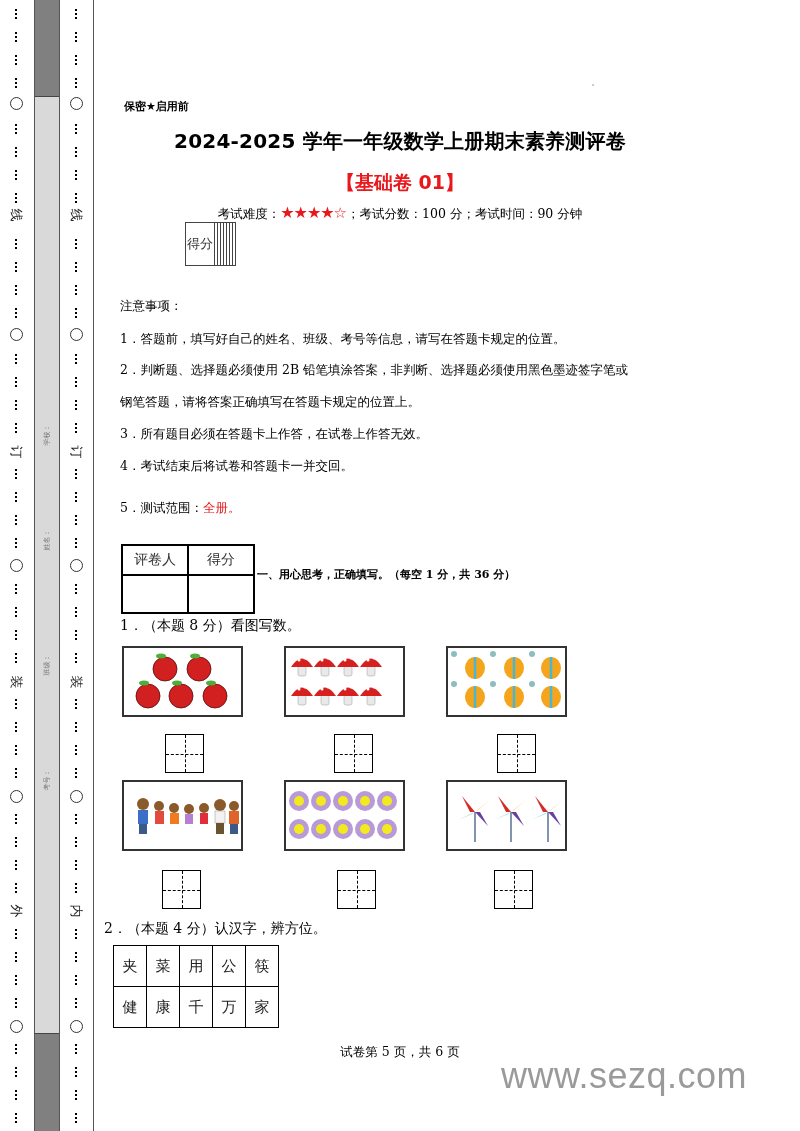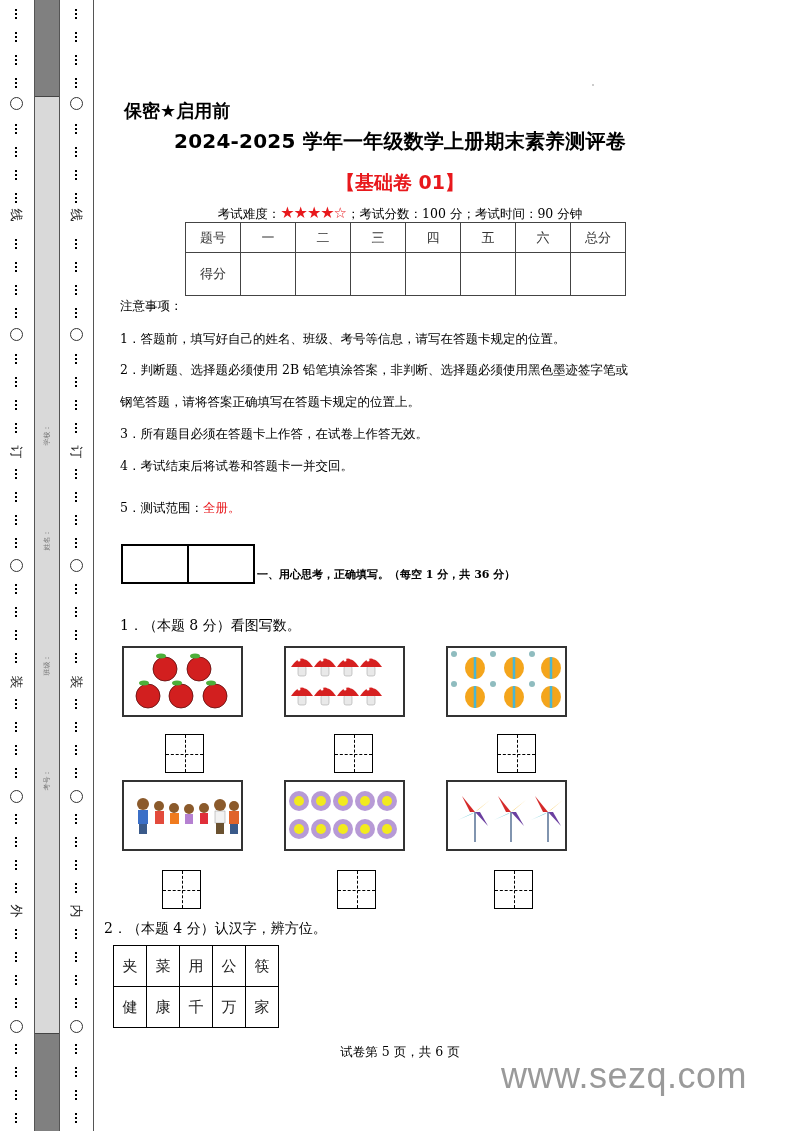--- a/index.html
+++ b/index.html
@@ -12,21 +12,21 @@
   .bind-strip .dark-bottom { position:absolute; left:0; bottom:0; width:24px; height:97px; background:#808080; border-top:1px solid #444; }
   .bind-line-mid { position:absolute; left:59px; top:0; width:1px; height:1131px; background:#555; }
   .bind-line-right { position:absolute; left:93px; top:0; width:1px; height:1131px; background:#555; }
   .dotcol { position:absolute; top:0; width:20px; height:1131px; }
   .dot3 { position:absolute; left:8px; width:2px; height:12px;
           background: radial-gradient(circle, #000 45%, transparent 50%) 0 0/2px 4px repeat-y; }
   .circ { position:absolute; left:3px; width:11px; height:11px; border:1px solid #333; border-radius:50%; background:#fff; }
   .vchar { position:absolute; left:0; width:18px; text-align:center; font-size:13px; transform:rotate(90deg); color:#222; }
   .strip-label { position:absolute; left:0; width:24px; text-align:center; font-size:7px; color:#777;
                  transform:rotate(-90deg); white-space:nowrap; }
-  .secret { position:absolute; left:124px; top:99px; font-family:"DejaVu Sans","Liberation Sans",sans-serif; font-weight:bold; font-size:18px; }
+  .secret { position:absolute; left:124px; top:99px; font-family:"DejaVu Sans","Liberation Sans",sans-serif; font-weight:bold; font-size:11px; }
   .title { position:absolute; left:0; top:128px; width:800px; padding-left:0; text-align:center; font-family:"DejaVu Sans","Liberation Sans",sans-serif;
            font-weight:bold; font-size:20px; letter-spacing:0.2px; }
   .subtitle { position:absolute; left:0; top:170px; width:800px; text-align:center; color:#e8181c; font-family:"DejaVu Sans","Liberation Sans",sans-serif; font-weight:bold; font-size:19px; }
   .info { position:absolute; left:0; top:203px; width:800px; text-align:center; font-size:12.5px; }
   .info .stars-full { color:#e8181c; font-size:16px; letter-spacing:-1px; }
   .info .stars-empty { color:#e8181c; font-size:15px; }
 
   table.score { position:absolute; left:185px; top:222px; border-collapse:collapse; font-size:13px; }
   table.score td { border:1px solid #444; text-align:center; color:#333; }
   table.score tr.r1 td { height:27px; }
@@ -179,30 +179,20 @@
 
 <div class="secret">保密★启用前</div>
 <div class="title">2024-2025 学年一年级数学上册期末素养测评卷</div>
 <div class="subtitle">【基础卷 01】</div>
 <div class="info">
   <span>考试难度：</span><span class="stars-full">★★★★</span><span class="stars-empty">☆</span><span>；考试分数：100 分；考试时间：90 分钟</span>
 </div>
 
 <table class="score">
   <tbody>
-      <tr class="r1">
-    <td style="width:52px">题号</td>
-    <td style="width:52px">一</td>
-    <td style="width:52px">二</td>
-    <td style="width:52px">三</td>
-    <td style="width:52px">四</td>
-    <td style="width:52px">五</td>
-    <td style="width:52px">六</td>
-    <td style="width:52px">总分</td>
-  </tr>
   <tr class="r2">
     <td>得分</td>
     <td></td>
     <td></td>
     <td></td>
     <td></td>
     <td></td>
     <td></td>
     <td></td>
   </tr>
@@ -214,20 +204,24 @@
   <div class="line" style="top:33px;">1．答题前，填写好自己的姓名、班级、考号等信息，请写在答题卡规定的位置。</div>
   <div class="line" style="top:64px;text-align:center;">2．判断题、选择题必须使用 2B 铅笔填涂答案，非判断、选择题必须使用黑色墨迹签字笔或</div>
   <div class="line" style="top:96px;">钢笔答题，请将答案正确填写在答题卡规定的位置上。</div>
   <div class="line" style="top:128px;">3．所有题目必须在答题卡上作答，在试卷上作答无效。</div>
   <div class="line" style="top:160px;">4．考试结束后将试卷和答题卡一并交回。</div>
   <div class="line" style="top:202px;"><span>5．测试范围：</span><span class="red">全册。</span></div>
 </div>
 
 <table class="grader">
   <tbody>
+      <tr class="g1">
+    <td>评卷人</td>
+    <td>得分</td>
+  </tr>
   <tr class="g2">
     <td></td>
     <td></td>
   </tr>
 </tbody>
   </table>
 <div class="section">一、用心思考，正确填写。（每空 1 分，共 36 分）</div>
 
 <div class="q" style="left:120px; top:617px;">1．（本题 8 分）看图写数。</div>
 

